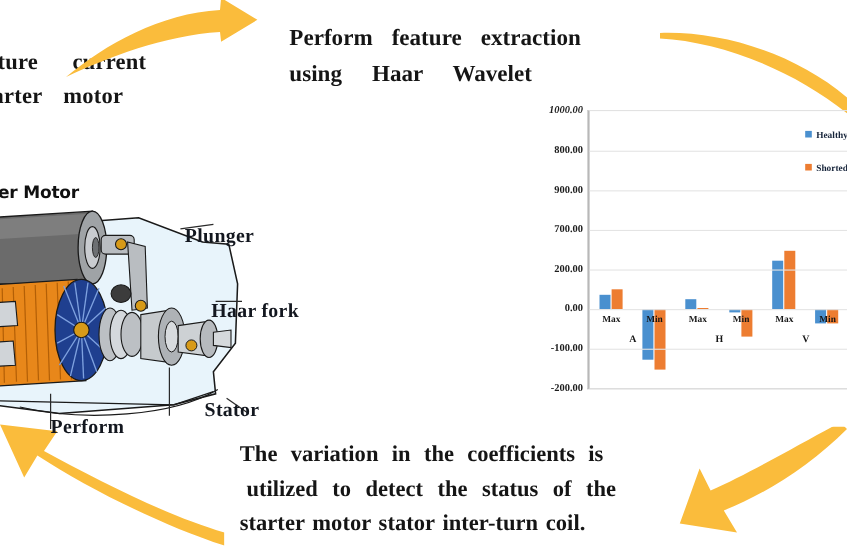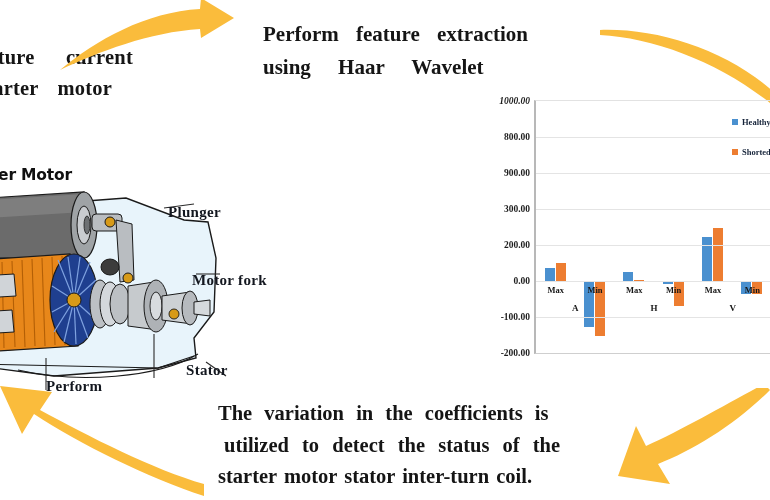--- a/index.html
+++ b/index.html
@@ -52,21 +52,21 @@
   
   #motor{position:absolute;left:-42px;top:162px;width:320px;height:235px;}
   #motor-title{
     position:absolute;left:-34px;top:166px;
     font-family:"DejaVu Sans",sans-serif;
     font-size:15.5px;font-weight:bold;color:#101010;
     white-space:nowrap;letter-spacing:-.2px;
   }
   .mlabel{
     position:absolute;font-family:"Liberation Serif",serif;
-    font-weight:bold;font-size:15px;color:#13171f;white-space:nowrap;
+    font-weight:bold;font-size:18px;color:#13171f;white-space:nowrap;
     letter-spacing:.3px;
   }
   #lbl-plunger{left:168px;top:204px;}
   #lbl-leverfork{left:192px;top:272px;}
   #lbl-pinion{left:186px;top:362px;}
   #lbl-armature{left:46px;top:378px;}
 
   
   #chart{position:absolute;left:462px;top:92px;width:306px;height:288px;}
   #chart-frame{
@@ -220,21 +220,21 @@
     <path d="M60 208 C 120 222, 200 216, 240 192" fill="none" stroke="#1a1a1a" stroke-width="1.1"></path>
 
     <path d="M196 216 L196 172" fill="none" stroke="#2a2a2a" stroke-width="1.1"></path>
     <path d="M88 228 L88 196" fill="none" stroke="#2a2a2a" stroke-width="1.1"></path>
     <path d="M248 200 L268 214" fill="none" stroke="#2a2a2a" stroke-width="1.1"></path>
     <path d="M206 46 L236 42" fill="none" stroke="#2a2a2a" stroke-width="1.1"></path>
     <path d="M238 112 L262 112" fill="none" stroke="#2a2a2a" stroke-width="1.1"></path>
   </svg>
 
   <div class="mlabel" id="lbl-plunger">Plunger</div>
-  <div class="mlabel" id="lbl-leverfork">Motor fork</div>
+  <div class="mlabel" id="lbl-leverfork">Haar fork</div>
   <div class="mlabel" id="lbl-pinion">Stator</div>
   <div class="mlabel" id="lbl-armature">Perform</div>
 
   <div id="chart">
     <div id="chart-frame">
       <div id="plot">
           <div class="pair" style="left: 0px; width: 39.3333px;">
             <div class="bar h" style="top: 166.5px; height: 13.5px; left: 8.66667px;"></div>
             <div class="bar s" style="top: 162.36px; height: 17.64px; left: 19.6667px;"></div>
             <div class="cat" style="top: 184px;">Max</div>
@@ -277,21 +277,21 @@
           <span class="lgsw s"></span>
           <span class="lgtx">Shorted Stator</span>
         </div>
       </div>
     <div class="ytick" style="top: 0px; font-style: italic;">1000.00</div>
         <div class="gridline" style="top: 36px;"></div>
         <div class="ytick" style="top: 36px;">800.00</div>
         <div class="gridline" style="top: 72px;"></div>
         <div class="ytick" style="top: 72px;">900.00</div>
         <div class="gridline" style="top: 108px;"></div>
-        <div class="ytick" style="top: 108px;">300.00</div>
+        <div class="ytick" style="top: 108px;">700.00</div>
         <div class="gridline" style="top: 144px;"></div>
         <div class="ytick" style="top: 144px;">200.00</div>
         <div class="gridline" style="top: 180px;"></div>
         <div class="ytick" style="top: 180px;">0.00</div>
         <div class="gridline" style="top: 216px;"></div>
         <div class="ytick" style="top: 216px;">-100.00</div>
         <div class="ytick" style="top: 252px;">-200.00</div>
       </div>
   </div>
 

